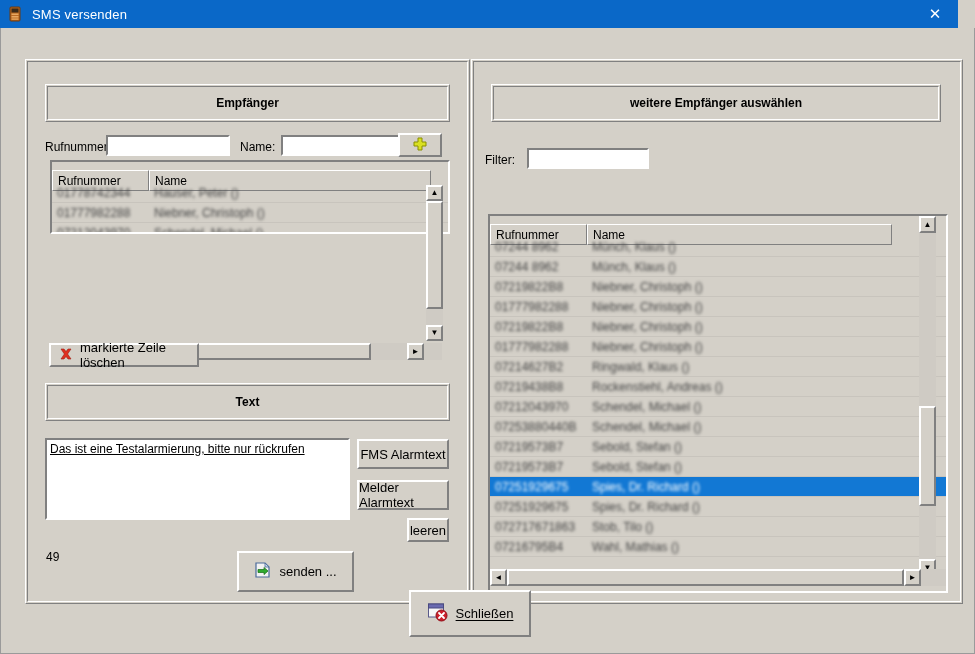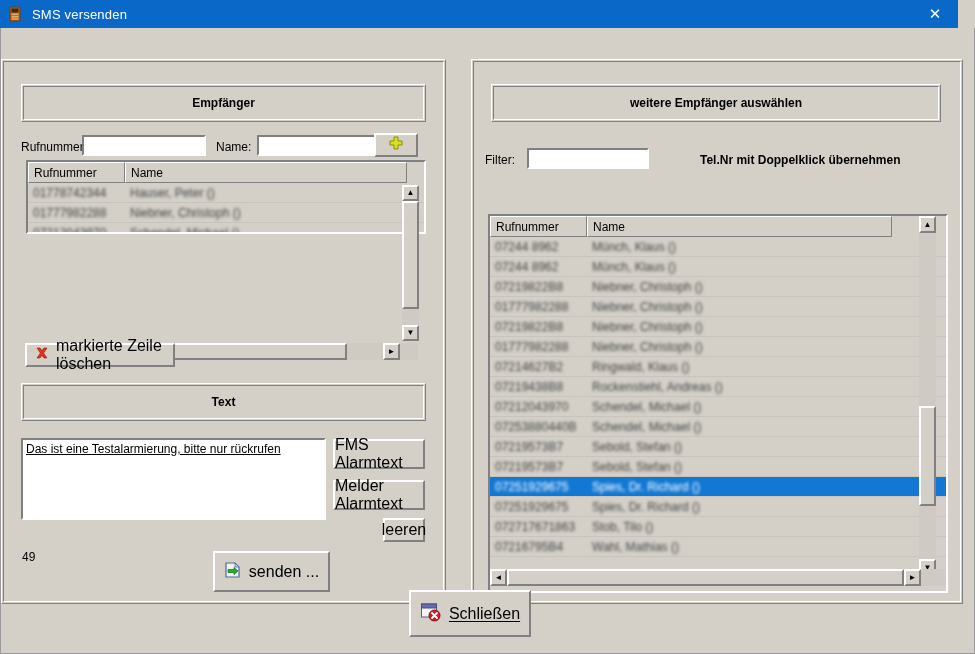--- a/index.html
+++ b/index.html
@@ -55,49 +55,49 @@
     display:flex; align-items:center; justify-content:center;
     font-weight:bold; font-size:12px;
   }
   .caption-box > .ci {
     position:absolute; inset:1px;
     border:1px solid; border-color:#808080 #ffffff #ffffff #808080;
     pointer-events:none;
   }
 
   
-  #left-panel { left:0; top:31px; width:445px; height:545px; }
+  #left-panel { left:24px; top:31px; width:445px; height:545px; }
   #right-panel { left:470px; top:31px; width:492px; height:545px; }
 
   .lbl { position:absolute; font-size:12px; }
 
   .textinput {
     position:absolute; background:#fff;
     border:2px solid; border-color:#808080 #ffffff #ffffff #808080;
     font-family:"Liberation Sans", sans-serif; font-size:12px;
     padding:1px 3px; color:#000; outline:none;
   }
 
   .btn {
     position:absolute; background:#d4d0c8;
     border:2px solid; border-color:#ffffff #808080 #808080 #ffffff;
     display:flex; align-items:center; justify-content:center;
-    font-size:16px; font-family:"Liberation Sans", sans-serif;
+    font-size:13px; font-family:"Liberation Sans", sans-serif;
     color:#000; cursor:default; gap:7px;
   }
 
   
   .grid-wrap {
     position:absolute; background:#d4d0c8;
     border:2px solid; border-color:#808080 #ffffff #ffffff #808080;
     overflow:hidden;
   }
   .grid-head {
     position:absolute; left:0; top:0; right:0; height:37px;
-    background:#d4d0c8; display:flex;
+    background:#d4d0c8; display:flex;align-items:center;
   }
   .gh-cell {
     height:21px; background:#d4d0c8;
     border:1px solid; border-color:#ffffff #808080 #808080 #ffffff;
     display:flex; align-items:center; padding-left:5px;
     font-size:12px; color:#000; overflow:hidden;
   }
   .grid-body { position:absolute; left:0; right:0; overflow:hidden; }
   .grow { display:flex; height:20px; align-items:center;
           border-bottom:1px solid #c8c4bd; }
@@ -270,21 +270,20 @@
       <div class="panel-inner"></div>
 
       <div class="caption-box" style="left:19px; top:24px; width:450px; height:38px;">
         <div class="ci"></div>
         <span>weitere Empfänger auswählen</span>
       </div>
 
       <span class="lbl" style="left:13px; top:93px;">Filter:</span>
       <input class="textinput" style="left: 55px; top: 88px; width: 122px; height: 21px;" value="">
 
-      <span class="lbl" style="left:228px; top:93px; font-weight:bold;">Tel.Nr mit Doppelklick übernehmen</span>
 
 
       <div class="grid-wrap" style="left:16px; top:154px; width:460px; height:379px;">
         <div class="grid-head">
           <div class="gh-cell" style="width:97px;">Rufnummer</div>
           <div class="gh-cell" style="width:305px;">Name</div>
         </div>
         <div class="grid-body" id="right-rows" style="top:21px; bottom:0;">
             <div class="grow">
               <div class="gc" style="width: 97px;">07244 8962</div>

